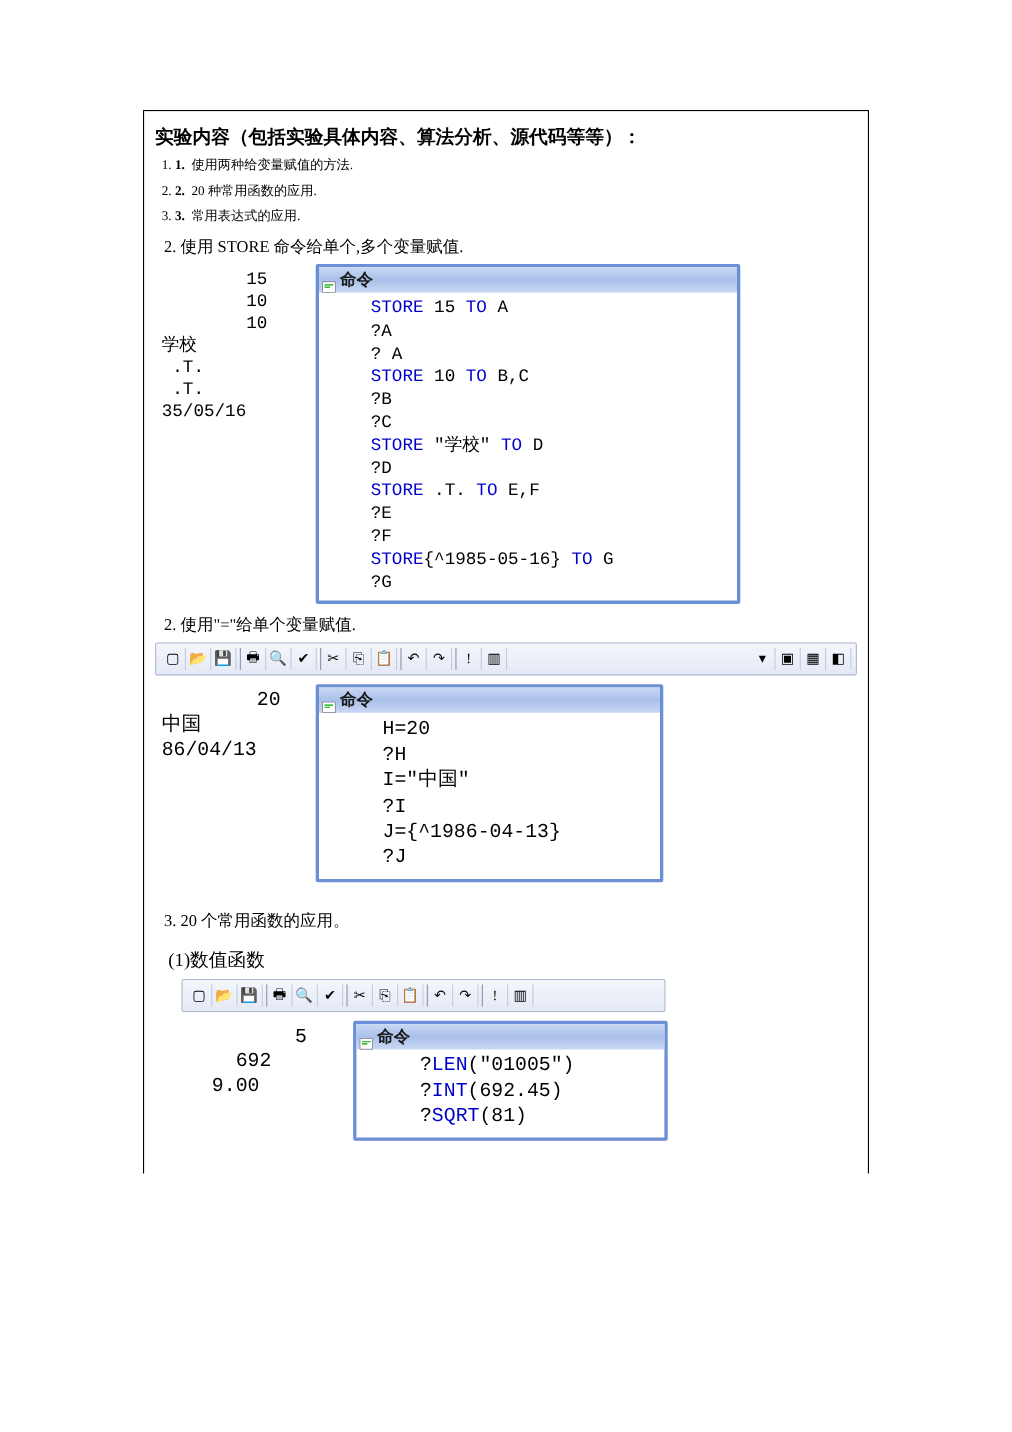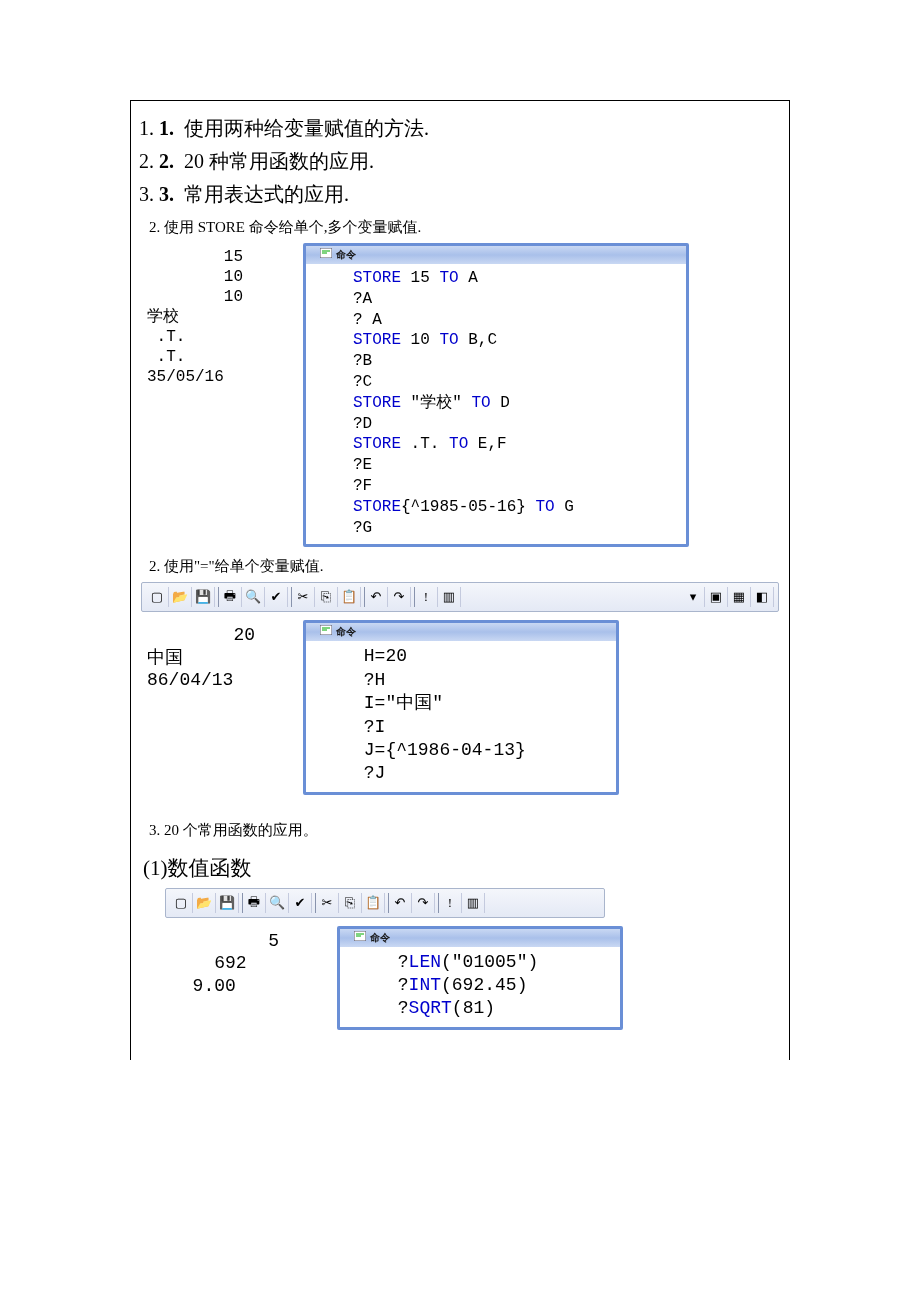--- a/index.html
+++ b/index.html
@@ -26,35 +26,35 @@
     font-weight: bold;
     font-size: 16px;
     margin: 2px 0 10px 0;
   }
   ol.numbered {
     margin: 0 0 10px 18px;
     padding: 0;
   }
   ol.numbered li {
     margin: 6px 0;
-    font-size: 20px;
+    font-size: 12px;
   }
   .bold-num { font-weight: bold; }
   .step-label {
     font-size: 15px;
     margin: 8px 0;
   }
   .step-item {
     margin: 10px 0 6px 8px;
     font-size: 15px;
   }
   .block-row {
     display: flex;
     align-items: flex-start;
-    gap: 16px;
+    gap: 0;
     margin: 4px 0 10px 0;
   }
   .output-pane {
     width: 140px;
     font-family: "Courier New", monospace;
     font-size: 16px;
     line-height: 1.25;
     color: #000;
     padding: 4px 0 0 6px;
     white-space: pre;
@@ -62,26 +62,26 @@
   .cmd-window {
     border: 3px solid #6a8fd6;
     border-radius: 2px;
     background: #fff;
     flex: 1;
     max-width: 380px;
   }
   .cmd-window.wider { max-width: 310px; }
   .cmd-title {
     background: linear-gradient(to bottom, #c9d8f3, #a9c0ea, #c9d8f3);
-    font-size: 10px;
+    font-size: 15px;
     font-weight: bold;
     color: #1a1a1a;
-    padding: 2px 14px;
-    display: flex;
-    align-items: flex-start;
+    padding: 2px 3px;
+    display: flex;
+    align-items: flex-end;
     gap: 4px;
   }
   .cmd-title .icon {
     width: 12px;
     height: 10px;
     display: inline-block;
   }
   .cmd-body {
     font-family: "Courier New", "SimSun", monospace;
     font-size: 16px;
@@ -108,28 +108,29 @@
     height: 20px;
     display: flex;
     align-items: center;
     justify-content: center;
     border-right: 1px solid #c4cade;
     font-size: 13px;
   }
   .tb-sep { width: 3px; border-right: 1px solid #8893ad; height: 20px; }
   .tb-spacer { flex: 1; }
   .indent-block { margin-left: 24px; }
-  .sub-heading { font-size: 21px; margin: 14px 0 6px 2px; }
+  .sub-heading { font-size: 17px; margin: 14px 0 6px 12px; }
   .numval-block .output-pane { width: 130px; text-align: right; padding-right: 20px; }
 </style>
 </head>
 <body>
 
 <div class="page">
 
+  <div class="header-title">实验内容（包括实验具体内容、算法分析、源代码等等）：</div>
 
   <ol class="numbered">
     <li><span class="bold-num">1.</span>&nbsp;&nbsp;<span>使用两种给变量赋值的方法.</span></li>
     <li><span class="bold-num">2.</span>&nbsp;&nbsp;<span>20 种常用函数的应用.</span></li>
     <li><span class="bold-num">3.</span>&nbsp;&nbsp;<span>常用表达式的应用.</span></li>
   </ol>
 
 
   <div class="step-item">2.   使用 STORE 命令给单个,多个变量赋值.</div>
   <div class="block-row">

